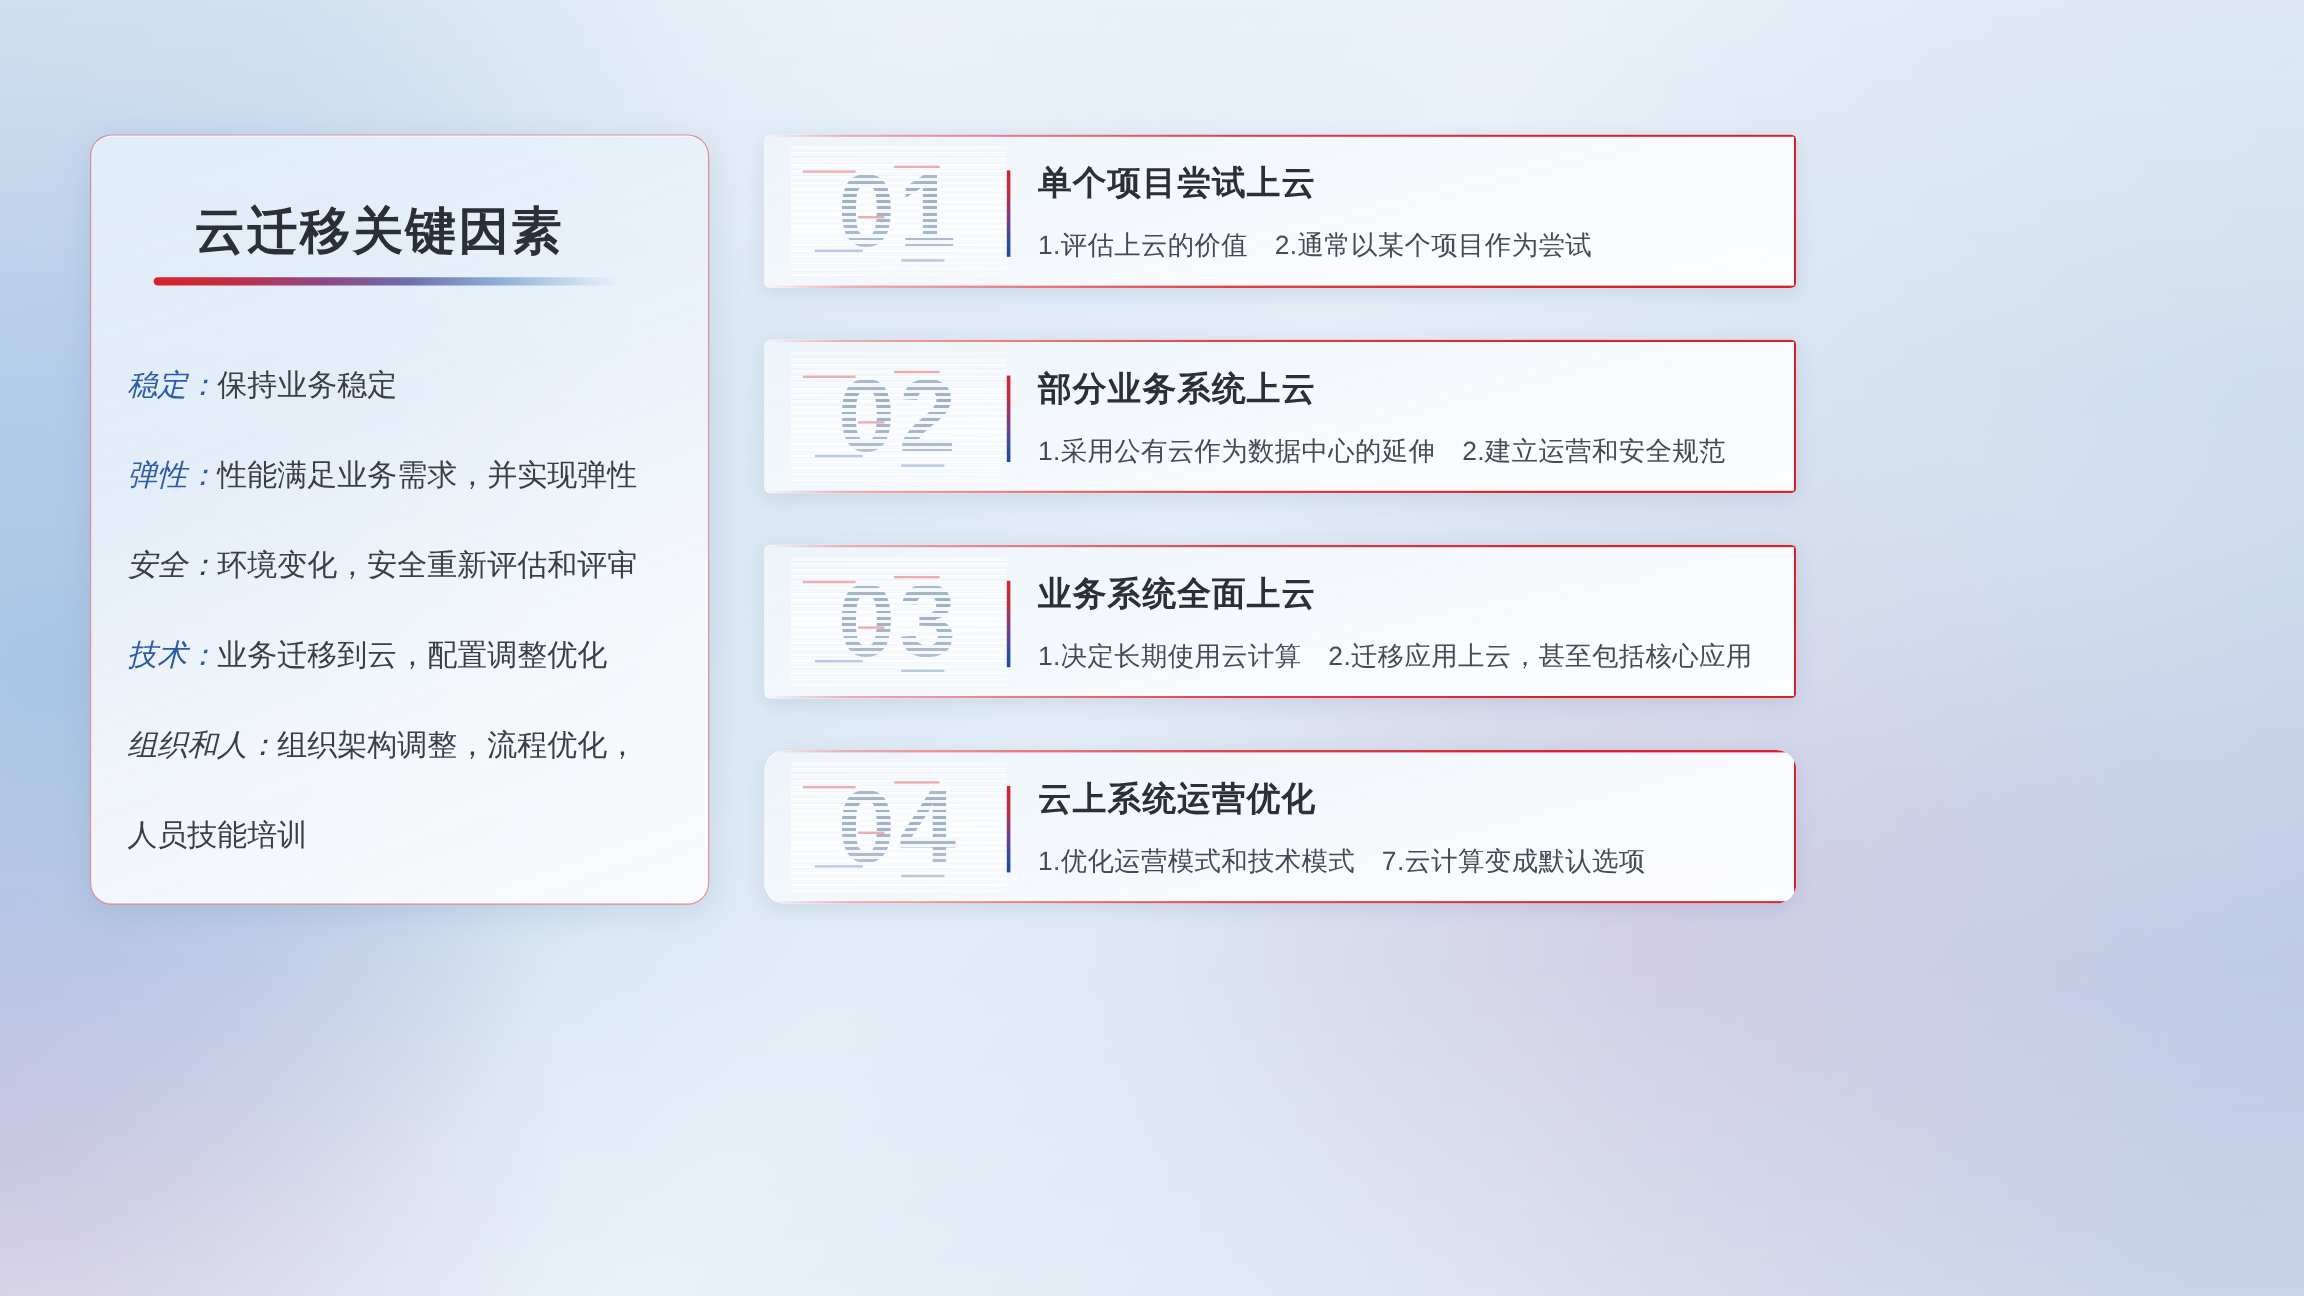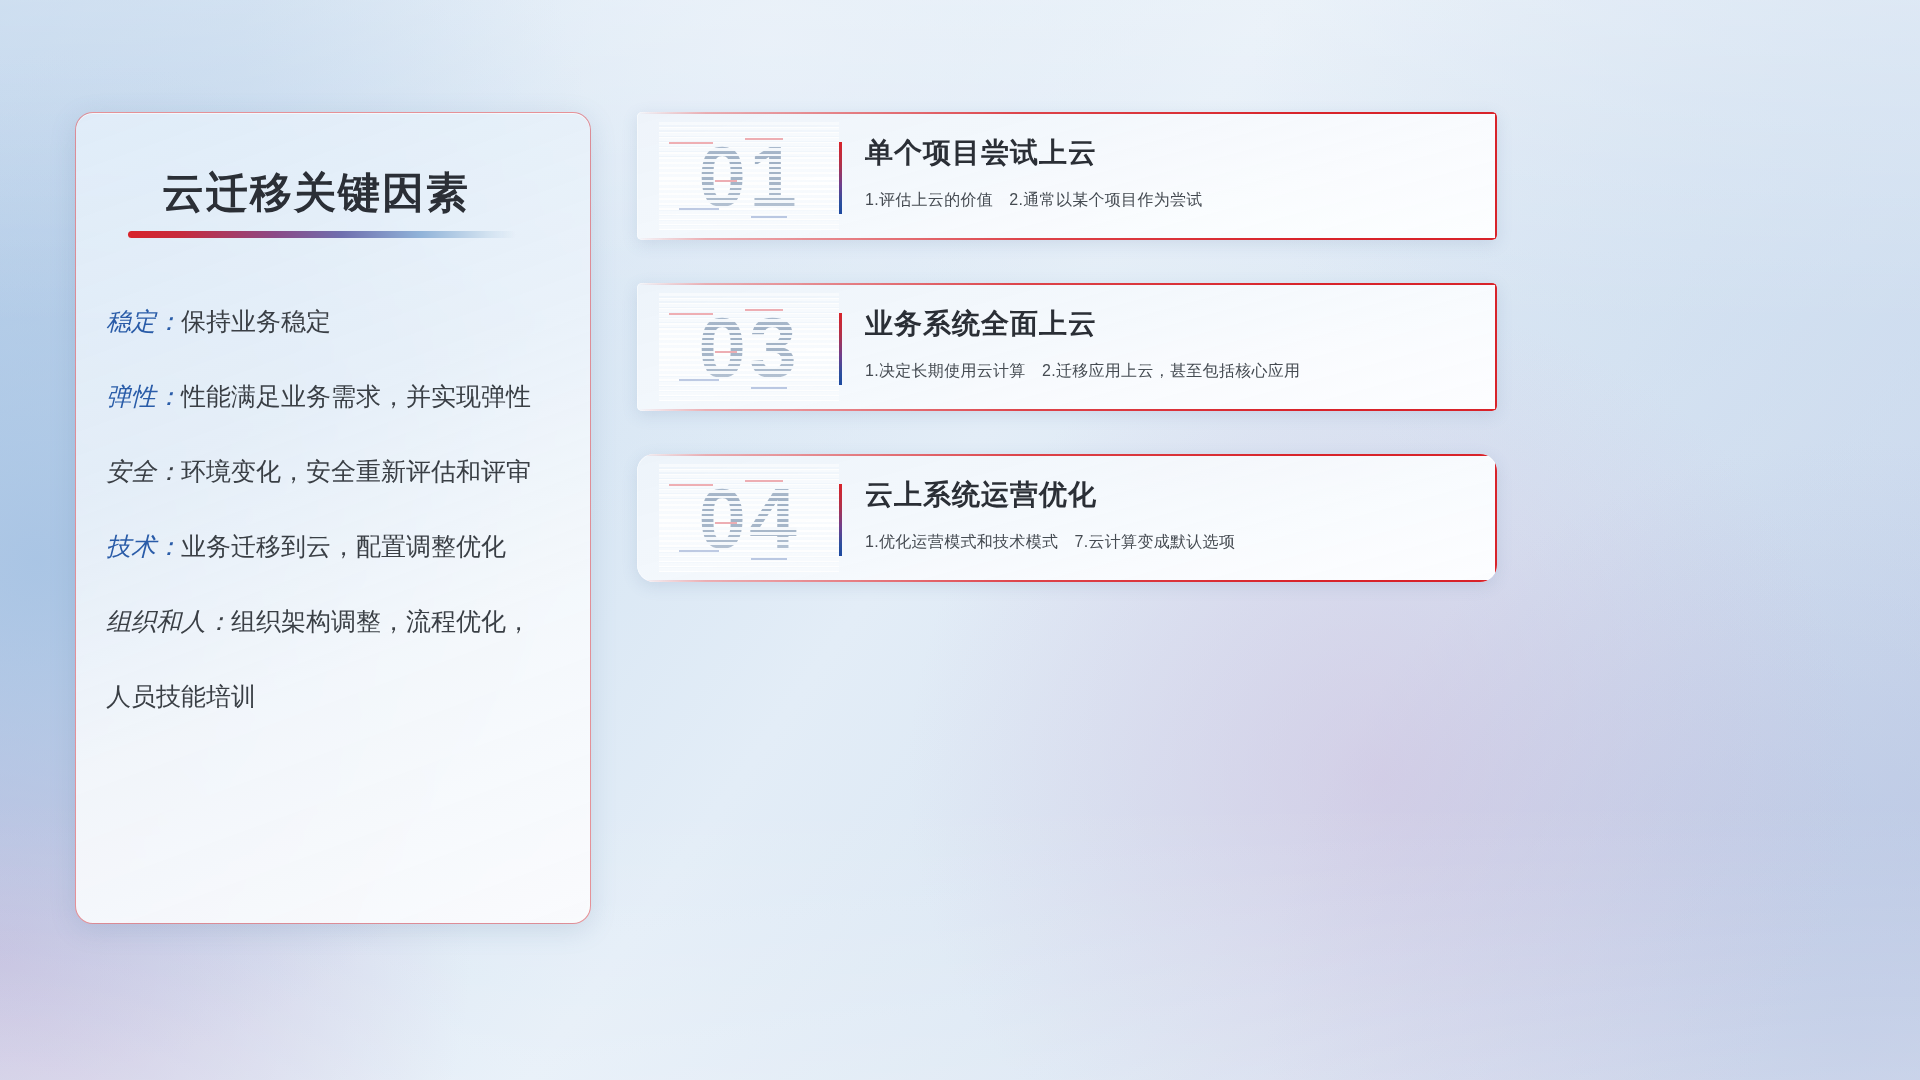--- a/index.html
+++ b/index.html
@@ -26,21 +26,21 @@
   .bg-wash {
     position:absolute; inset:0;
     background:
       linear-gradient(180deg, rgba(255,255,255,0.30) 0%, rgba(255,255,255,0) 30%),
       linear-gradient(0deg, rgba(255,255,255,0.22) 0%, rgba(255,255,255,0) 26%);
   }
 
   
   .left-panel {
     position:absolute; left:75px; top:112px;
-    width:516px; height:812px;
+    width:516px; height:642px;
     border-radius:18px;
     border:1.4px solid rgba(214,60,70,0.55);
     background:
       linear-gradient(160deg, rgba(226,238,249,0.92) 0%, rgba(236,243,250,0.86) 38%,
                       rgba(246,249,252,0.92) 66%, rgba(250,251,253,0.95) 100%);
     box-shadow:0 6px 26px rgba(90,120,160,0.18), inset 0 1px 0 rgba(255,255,255,0.6);
     backdrop-filter:blur(2px);
     overflow:hidden;
   }
   .lp-title {
@@ -134,21 +134,21 @@
     background:linear-gradient(180deg,#d8232a 0%, #b33048 30%, #6d3f8e 60%, #2a4f9e 85%, #1d49a0 100%);
   }
 
   .card-body { position:absolute; left:228px; top:22px; right:28px; }
   .card-title {
     font-size:28px; font-weight:700; color:#2b2f36; letter-spacing:1px;
     white-space:nowrap;
   }
   .card-desc {
     margin-top:18px;
-    font-size:16px; color:#454b52; letter-spacing:0.3px;
+    font-size:22px; color:#454b52; letter-spacing:0.3px;
     white-space:nowrap;
   }
 </style>
 </head>
 <body>
 
 <div class="bg"></div>
 <div class="bg-wash"></div>
 
 <div class="left-panel">
@@ -178,20 +178,37 @@
       </div>
       <div class="divider"></div>
       <div class="card-body">
         <div class="card-title">单个项目尝试上云</div>
         <div class="card-desc">1.评估上云的价值　2.通常以某个项目作为尝试</div>
       </div>
     </div>
     <div class="card">
       <div class="card-edge-r"></div>
       <div class="num">
+        <span class="num-inner">02</span>
+        <div class="num-mask"></div>
+        <div class="num-tint-a" style="left: 10px; top: 22px; width: 44px;"></div>
+        <div class="num-tint-a" style="left: 86px; top: 18px; width: 38px;"></div>
+        <div class="num-tint-b" style="left: 20px; top: 88px; width: 40px;"></div>
+        <div class="num-tint-b" style="left: 92px; top: 96px; width: 36px;"></div>
+        <div class="num-tint-a" style="left: 56px; top: 60px; width: 22px;"></div>
+      </div>
+      <div class="divider"></div>
+      <div class="card-body">
+        <div class="card-title">部分业务系统上云</div>
+        <div class="card-desc">1.采用公有云作为数据中心的延伸　2.建立运营和安全规范</div>
+      </div>
+    </div>
+    <div class="card">
+      <div class="card-edge-r"></div>
+      <div class="num">
         <span class="num-inner">03</span>
         <div class="num-mask"></div>
         <div class="num-tint-a" style="left: 10px; top: 22px; width: 44px;"></div>
         <div class="num-tint-a" style="left: 86px; top: 18px; width: 38px;"></div>
         <div class="num-tint-b" style="left: 20px; top: 88px; width: 40px;"></div>
         <div class="num-tint-b" style="left: 92px; top: 96px; width: 36px;"></div>
         <div class="num-tint-a" style="left: 56px; top: 60px; width: 22px;"></div>
       </div>
       <div class="divider"></div>
       <div class="card-body">

